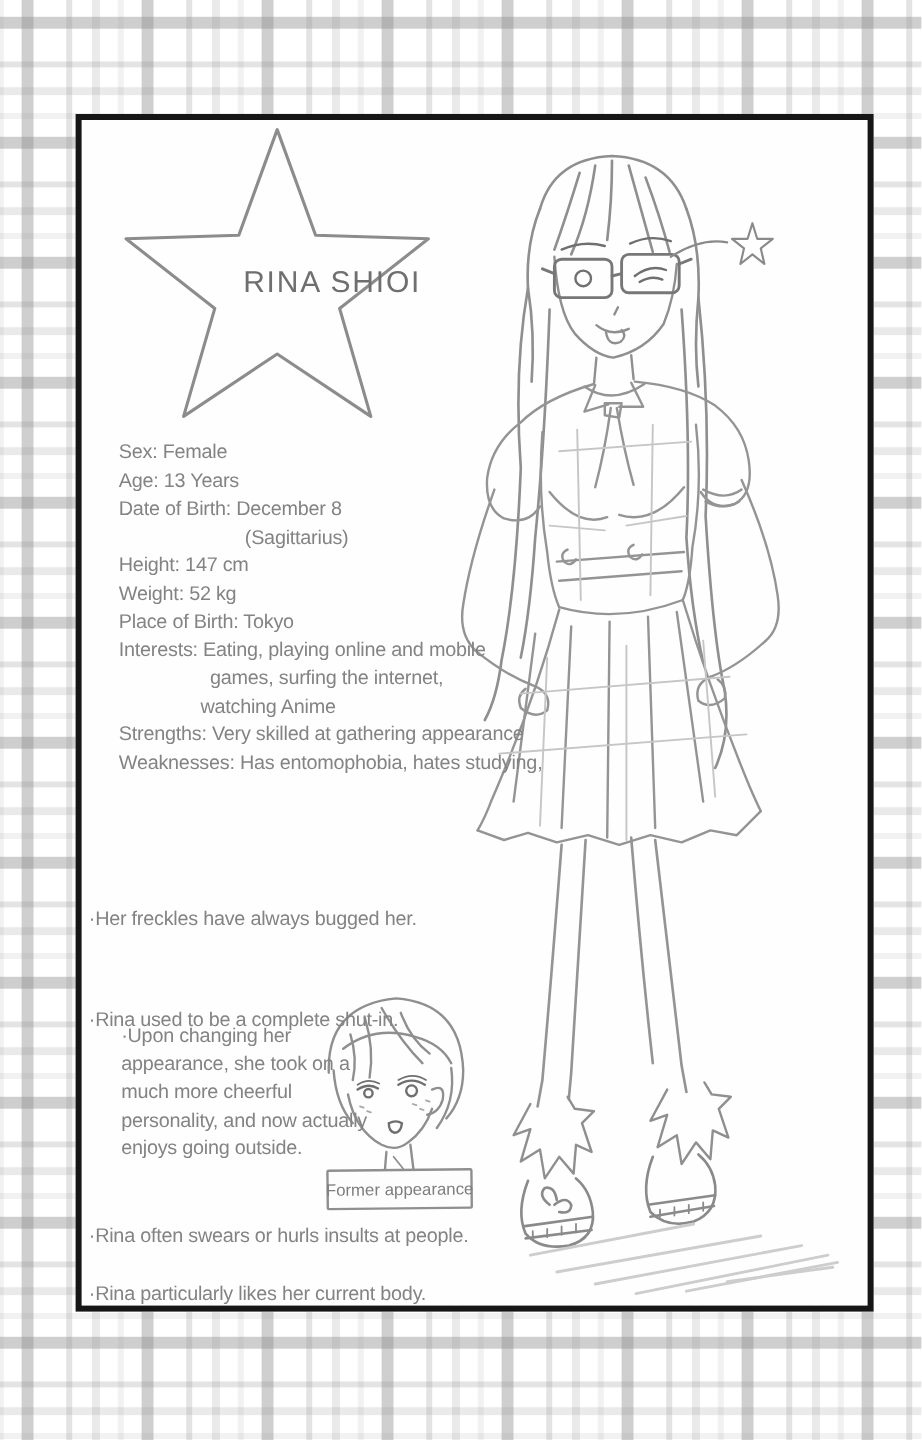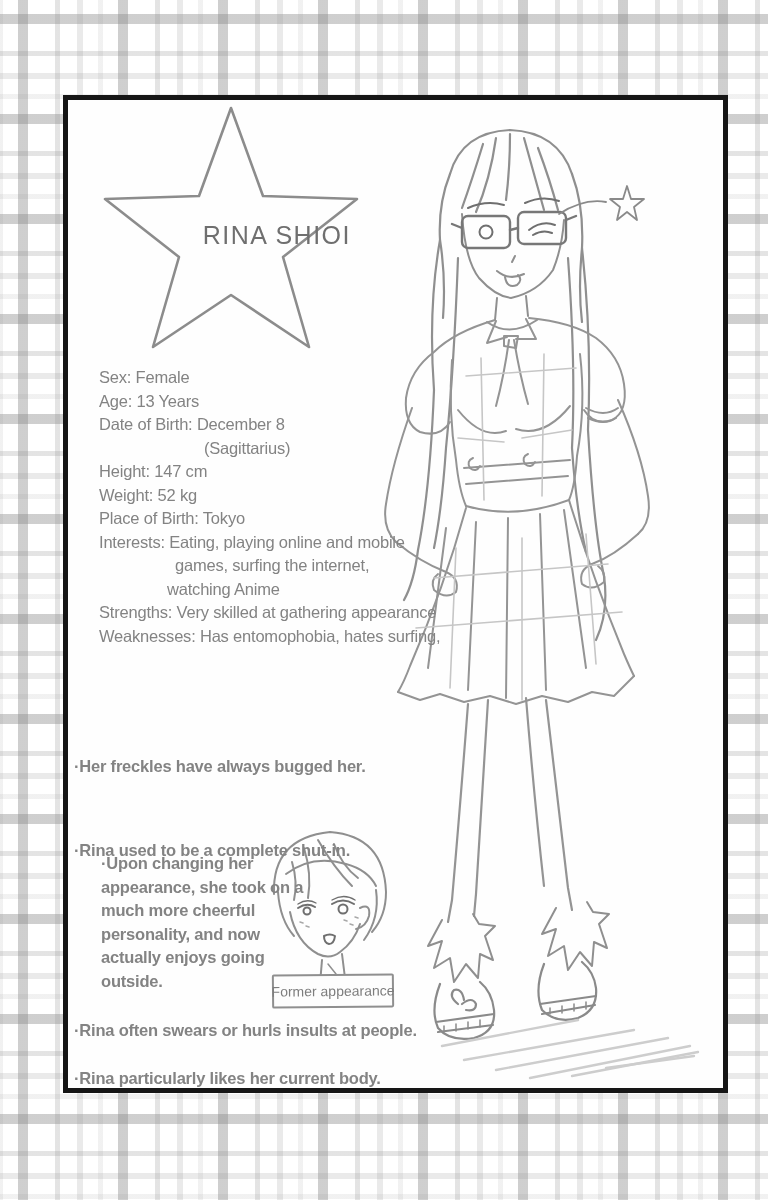--- a/index.html
+++ b/index.html
@@ -29,21 +29,21 @@
   .hand{color:#838383;letter-spacing:-0.2px;}
   .title{
     position:absolute;left:43px;top:121px;width:240px;text-align:right;
     font-size:25px;color:#6f6f6f;letter-spacing:1.5px;white-space:nowrap;
   }
   .star-badge{position:absolute;left:30px;top:4px;}
   .profile{position:absolute;left:6px;top:266px;font-size:16.5px;line-height:23.5px;white-space:nowrap;margin-left:25px;}
   .ind-a{margin-left:105px;}
   .ind-b{margin-left:76px;}
   .ind-c{margin-left:68px;}
-  .note{position:absolute;left:6px;font-size:16.5px;line-height:23.5px;white-space:nowrap;font-weight:bold;}
+  .note{position:absolute;left:6px;font-size:16.5px;line-height:23.5px;white-space:nowrap;}
   .note-wrap{white-space:normal;width:208px;}
   .n1{top:655px;} .n2{top:703px;margin-top:36px;} .n3{top:752px;margin-left:27px;} .n4{top:919px;} .n5{top:967px;}
   .sketch-main{position:absolute;left:278px;top:8px;}
   .sketch-former{position:absolute;left:178px;top:712px;}
   .former-label{
     position:absolute;left:204px;top:874px;width:118px;height:30px;
     border:2px solid #8f8f8f;border-radius:2px;background:#fdfdfd;
     display:flex;align-items:center;justify-content:center;
     font-size:14px;color:#7d7d7d;transform:rotate(-0.6deg);white-space:nowrap;
   }
@@ -221,21 +221,21 @@
       <div>Age: 13 Years</div>
       <div>Date of Birth: December 8</div>
       <div class="ind-a">(Sagittarius)</div>
       <div>Height: 147 cm</div>
       <div>Weight: 52 kg</div>
       <div>Place of Birth: Tokyo</div>
       <div>Interests: Eating, playing online and mobile</div>
       <div class="ind-b">games, surfing the internet,</div>
       <div class="ind-c">watching Anime</div>
       <div>Strengths: Very skilled at gathering appearance</div>
-      <div>Weaknesses: Has entomophobia, hates surfing,</div>
+      <div>Weaknesses: Has entomophobia, hates studying,</div>
     </div>
 
     <div class="note n1 hand">·Her freckles have always bugged her.</div>
     <div class="note n2 hand">·Rina used to be a complete shut-in.</div>
     <div class="note n3 note-wrap hand">·Upon changing her appearance, she took on a much more cheerful personality, and now actually enjoys going outside.</div>
     <div class="note n4 hand">·Rina often swears or hurls insults at people.</div>
     <div class="note n5 hand">·Rina particularly likes her current body.</div>
 
   </div>
 </div>

